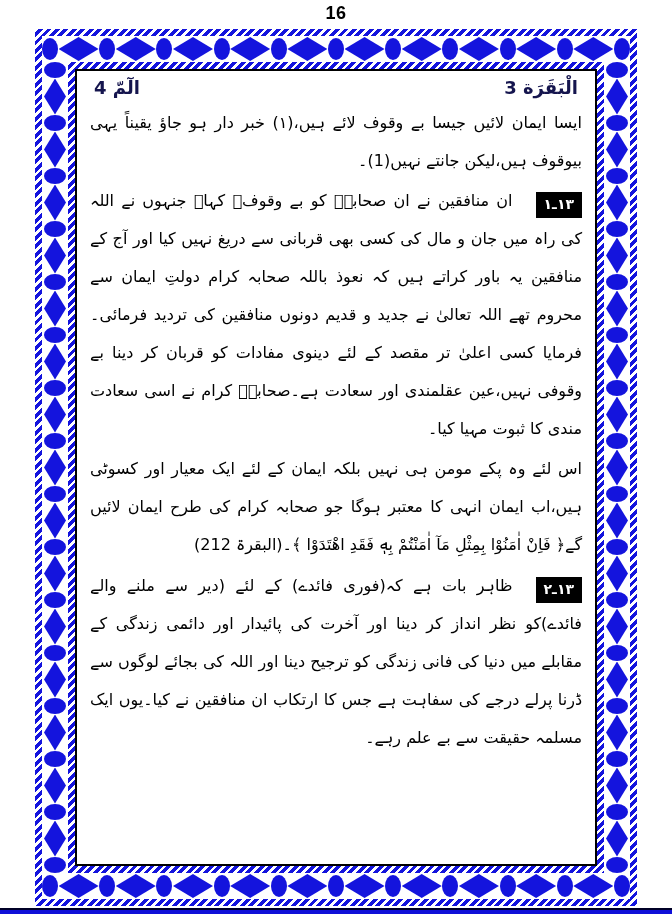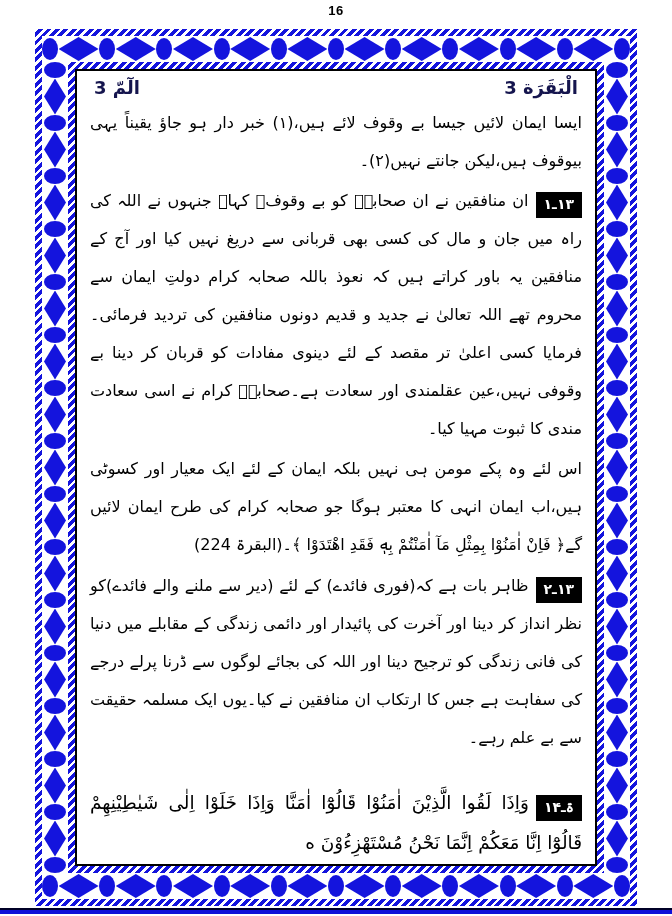--- a/index.html
+++ b/index.html
@@ -12,21 +12,21 @@
   }
   *{box-sizing:border-box;}
   html,body{margin:0;padding:0;}
   body{
     width:672px;height:916px;position:relative;background:#ffffff;
     font-family:"DejaVu Sans",sans-serif;overflow:hidden;
   }
   .page-number{
     position:absolute;top:3px;left:0;width:100%;text-align:center;
     font-family:"Liberation Sans","DejaVu Sans",sans-serif;
-    font-weight:bold;font-size:13px;color:var(--ink);letter-spacing:.5px;
+    font-weight:bold;font-size:18px;color:var(--ink);letter-spacing:.5px;
   }
   
   .frame{position:absolute;left:35px;top:29px;width:602px;height:877px;}
   .hatch{background:repeating-linear-gradient(135deg,#ffffff 0 2.5px,var(--accent) 2.5px 6px);}
   .frame-outer{position:absolute;inset:0;}
   .band{position:absolute;inset:7px;background:#ffffff;}
   .orn-top,.orn-bottom{
     position:absolute;left:0;right:0;height:26px;display:flex;align-items:center;
     justify-content:space-between;overflow:hidden;
   }
@@ -56,21 +56,21 @@
     line-height:1.7;padding:0 4px;
   }
   .para{margin:0 0 2px;line-height:2.38;text-align:justify;}
   .seg-urdu{}
   .seg-arabic{font-weight:normal;}
   .translation{}
   .verse{font-weight:bold;font-size:18.5px;line-height:2.15;margin-top:26px;margin-bottom:10px;}
   .badge{
     display:inline-block;background:var(--badge-bg);color:var(--badge-ink);
     font-weight:bold;font-size:14px;line-height:1.25;padding:4px 8px 5px;
-    margin-left:7px;vertical-align:-3px;
+    margin-left:23px;vertical-align:-3px;
   }
   .footer-bar{
     position:absolute;left:0;right:0;bottom:2px;height:6px;
     background:var(--footer-bar);border-top:2px solid #000026;
   }
 </style>
 </head>
 <body>
 
 <div class="page-number">16</div>
@@ -188,27 +188,26 @@
         <div class="od-v"></div>
         <div class="oc-v"></div>
         <div class="od-v"></div>
         <div class="oc-v"></div>
       </div>
     <div class="inner">
       <div class="inner-hatch hatch"></div>
       <div class="content">
         <div class="header-row">
           <span>الْبَقَرَة 3</span>
-          <span>الٓمّ 3</span>
+          <span>الٓمّ 4</span>
         </div>
         <div>
-            <div class="para translation"><span class="seg-urdu">ایسا ایمان لائیں جیسا بے وقوف لائے ہیں،(۱) خبر دار ہو جاؤ یقیناً یہی بیوقوف ہیں،لیکن جانتے نہیں(۲)۔</span></div>
+            <div class="para translation"><span class="seg-urdu">ایسا ایمان لائیں جیسا بے وقوف لائے ہیں،(۱) خبر دار ہو جاؤ یقیناً یہی بیوقوف ہیں،لیکن جانتے نہیں(1)۔</span></div>
             <div class="para commentary"><span class="badge">۱۳ـ۱</span><span class="seg-urdu">ان منافقین نے ان صحابہؓ کو بے وقوفؔ کہاؔ جنہوں نے اللہ کی راہ میں جان و مال کی کسی بھی قربانی سے دریغ نہیں کیا اور آج کے منافقین یہ باور کراتے ہیں کہ نعوذ باللہ صحابہ کرام دولتِ ایمان سے محروم تھے اللہ تعالیٰ نے جدید و قدیم دونوں منافقین کی تردید فرمائی۔ فرمایا کسی اعلیٰ تر مقصد کے لئے دینوی مفادات کو قربان کر دینا بے وقوفی نہیں،عین عقلمندی اور سعادت ہے۔صحابہؓ کرام نے اسی سعادت مندی کا ثبوت مہیا کیا۔</span></div>
-            <div class="para commentary"><span class="seg-urdu">اس لئے وہ پکے مومن ہی نہیں بلکہ ایمان کے لئے ایک معیار اور کسوٹی ہیں،اب ایمان انہی کا معتبر ہوگا جو صحابہ کرام کی طرح ایمان لائیں گے</span><span class="seg-arabic">﴿ فَاِنْ اٰمَنُوْا بِمِثْلِ مَآ اٰمَنْتُمْ بِهٖ فَقَدِ اهْتَدَوْا ﴾</span><span class="seg-urdu">۔(البقرۃ 224)</span></div>
+            <div class="para commentary"><span class="seg-urdu">اس لئے وہ پکے مومن ہی نہیں بلکہ ایمان کے لئے ایک معیار اور کسوٹی ہیں،اب ایمان انہی کا معتبر ہوگا جو صحابہ کرام کی طرح ایمان لائیں گے</span><span class="seg-arabic">﴿ فَاِنْ اٰمَنُوْا بِمِثْلِ مَآ اٰمَنْتُمْ بِهٖ فَقَدِ اهْتَدَوْا ﴾</span><span class="seg-urdu">۔(البقرۃ 212)</span></div>
             <div class="para commentary"><span class="badge">۱۳ـ۲</span><span class="seg-urdu">ظاہر بات ہے کہ(فوری فائدے) کے لئے (دیر سے ملنے والے فائدے)کو نظر انداز کر دینا اور آخرت کی پائیدار اور دائمی زندگی کے مقابلے میں دنیا کی فانی زندگی کو ترجیح دینا اور اللہ کی بجائے لوگوں سے ڈرنا پرلے درجے کی سفاہت ہے جس کا ارتکاب ان منافقین نے کیا۔یوں ایک مسلمہ حقیقت سے بے علم رہے۔</span></div>
-            <div class="para verse"><span class="badge">ۃـ۱۴</span><span class="seg-arabic">وَاِذَا لَقُوا الَّذِیْنَ اٰمَنُوْا قَالُوْٓا اٰمَنَّا وَاِذَا خَلَوْا اِلٰی شَیٰطِیْنِهِمْ قَالُوْٓا اِنَّا مَعَکُمْ اِنَّمَا نَحْنُ مُسْتَهْزِءُوْنَ ه</span></div>
           </div>
       </div>
     </div>
   </div>
 </div>
 
 <div class="footer-bar"></div>
 
 </body></html>

